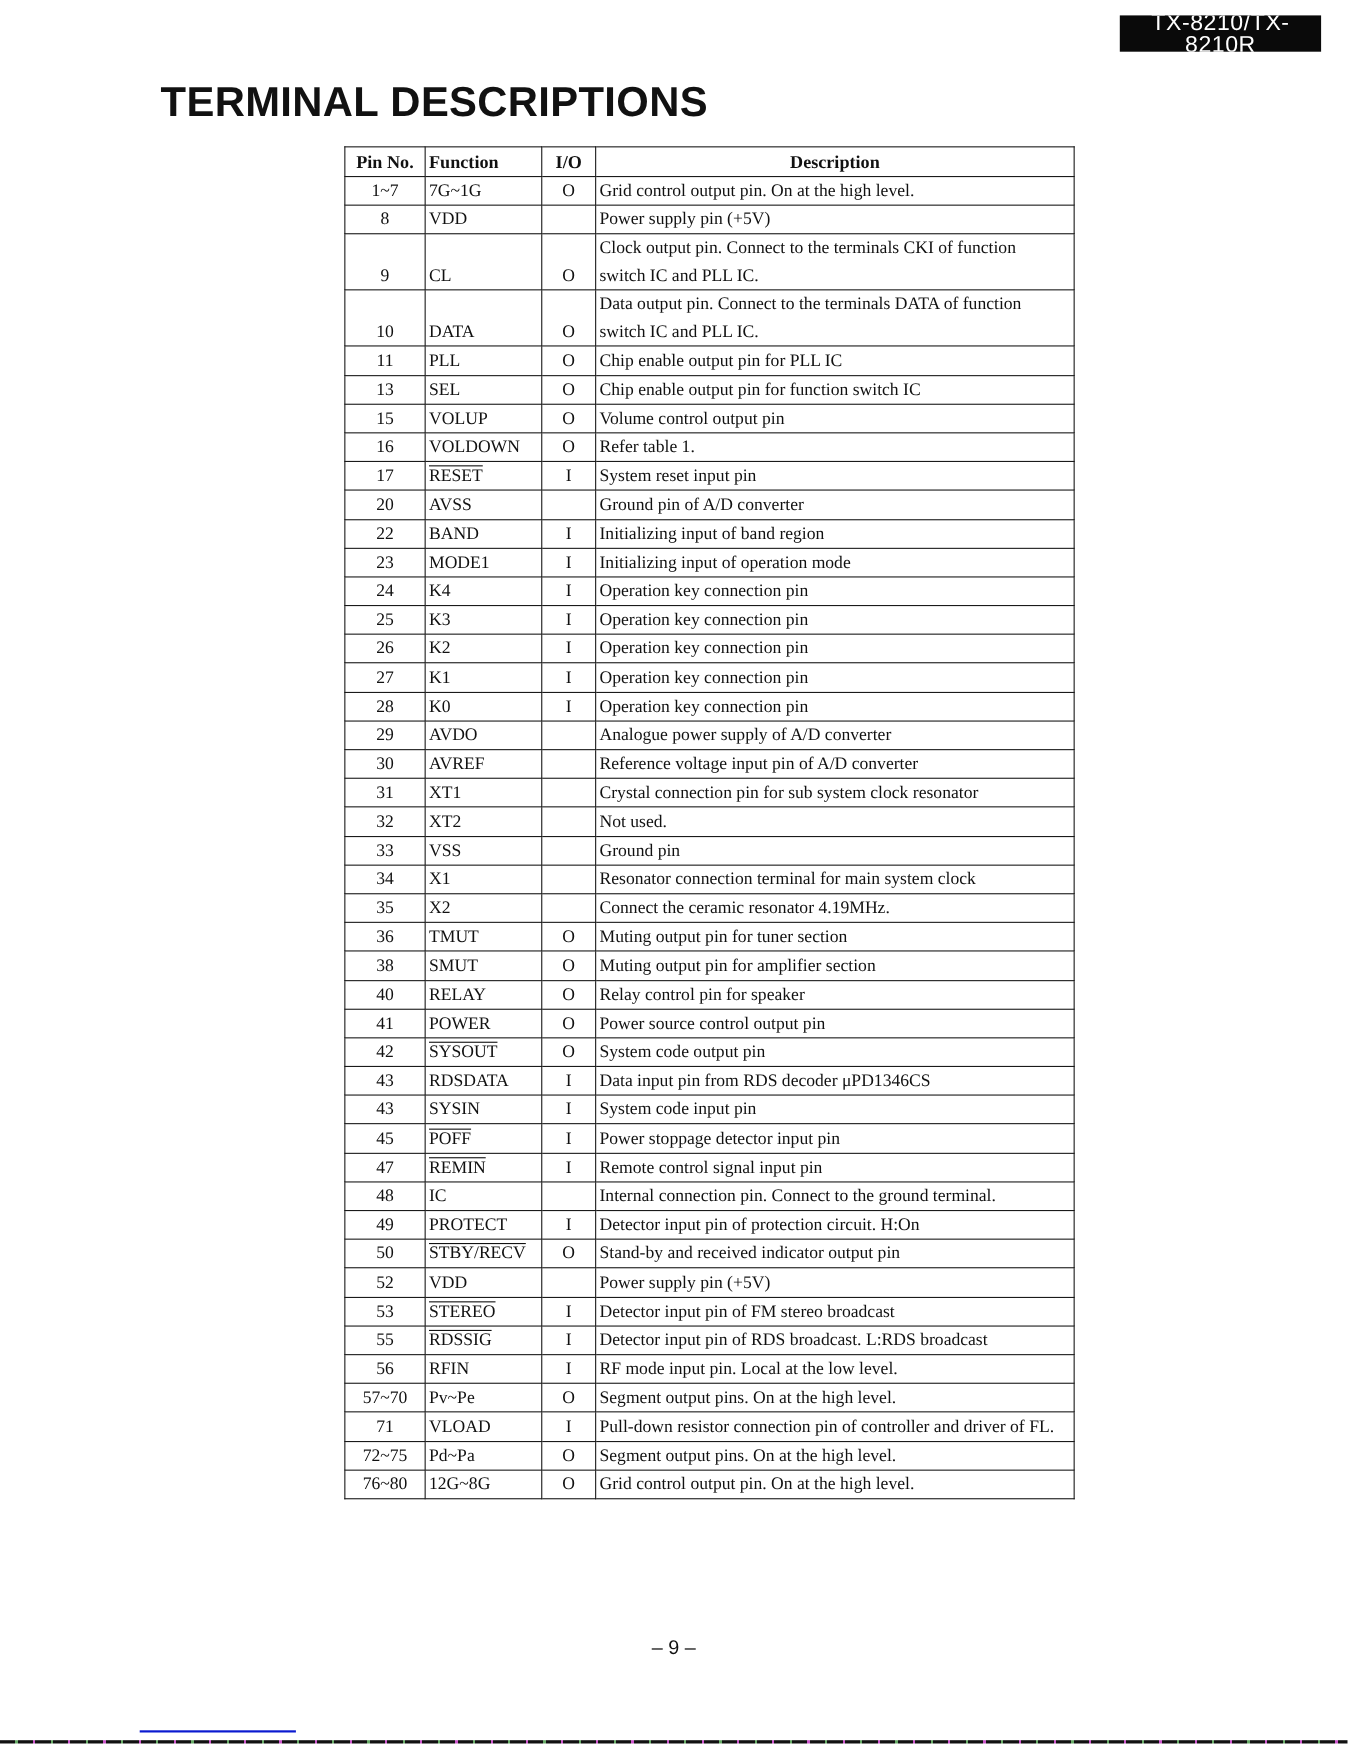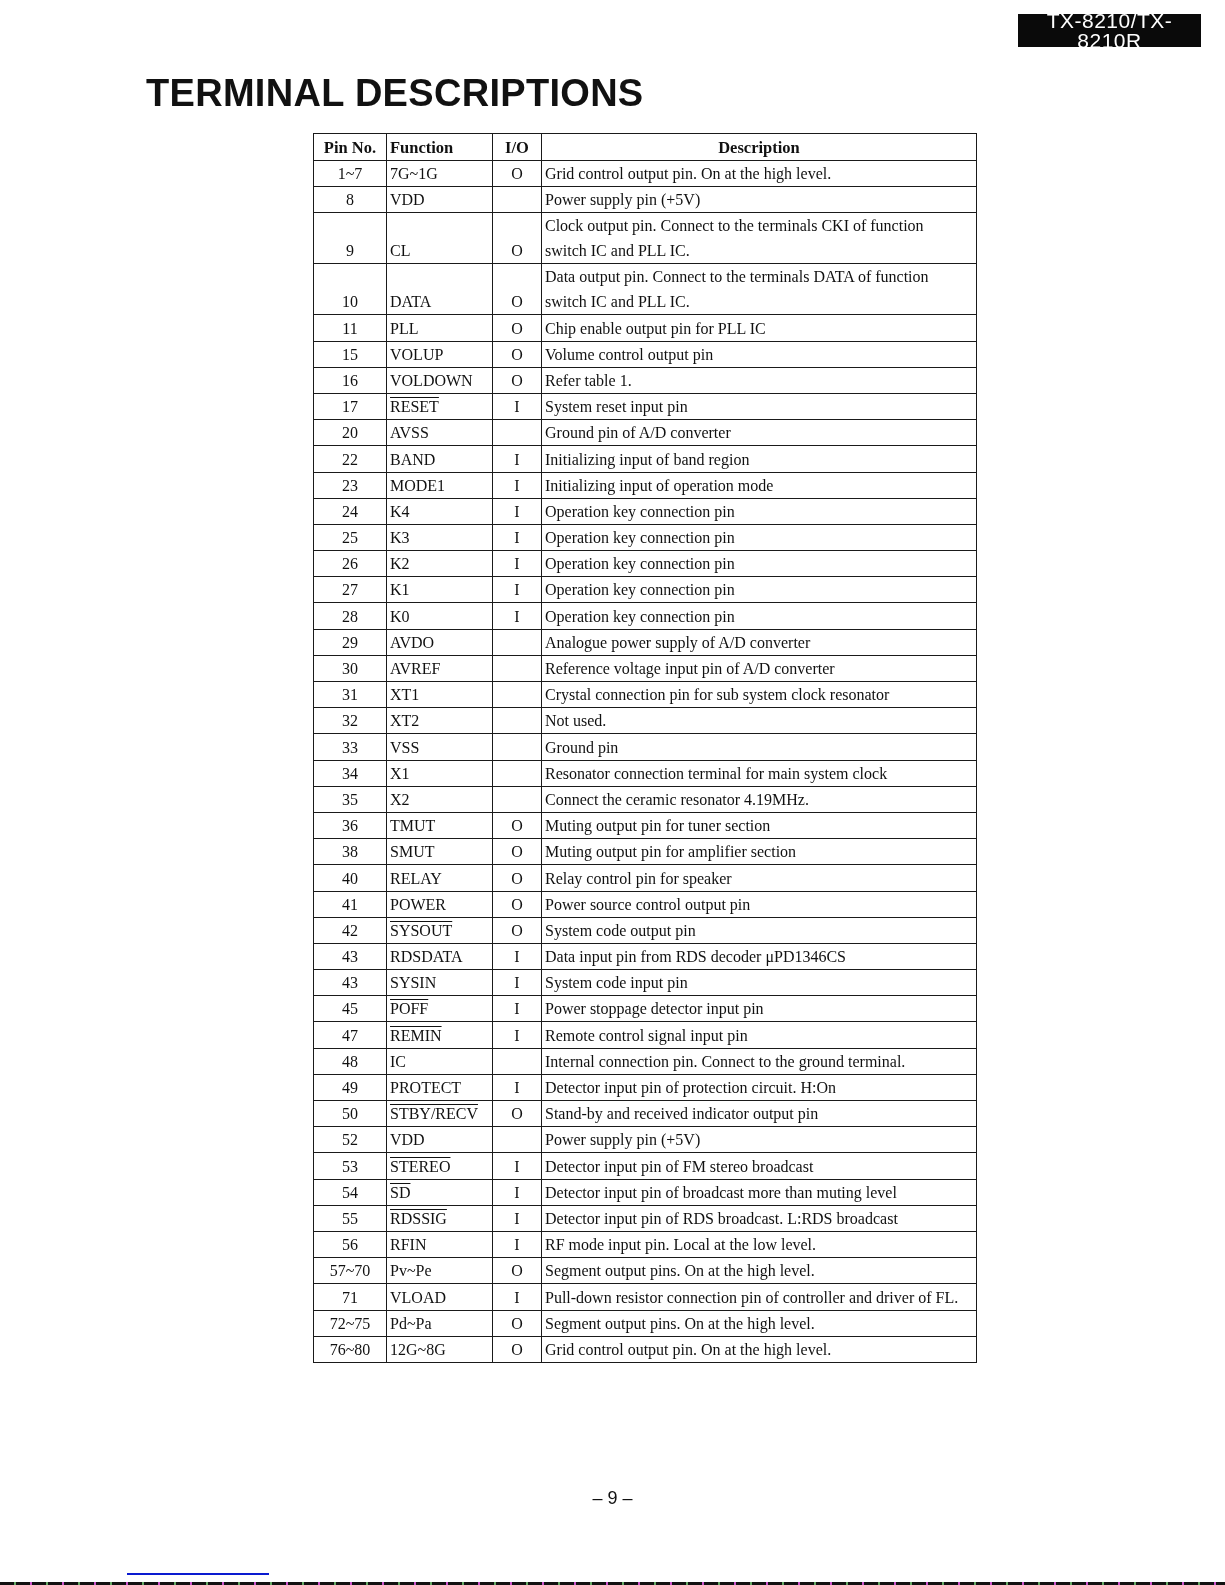--- a/index.html
+++ b/index.html
@@ -85,20 +85,28 @@
       </tr>
       <tr>
         <td class="pin">11</td>
         <td class="fn">PLL</td>
         <td class="io">O</td>
         <td class="desc">
           <div>Chip enable output pin for PLL IC</div>
         </td>
       </tr>
       <tr>
+        <td class="pin">13</td>
+        <td class="fn">SEL</td>
+        <td class="io">O</td>
+        <td class="desc">
+          <div>Chip enable output pin for function switch IC</div>
+        </td>
+      </tr>
+      <tr>
         <td class="pin">15</td>
         <td class="fn">VOLUP</td>
         <td class="io">O</td>
         <td class="desc">
           <div>Volume control output pin</div>
         </td>
       </tr>
       <tr>
         <td class="pin">16</td>
         <td class="fn">VOLDOWN</td>
@@ -338,28 +346,20 @@
         <td class="desc">
           <div>Power supply pin (+5V)</div>
         </td>
       </tr>
       <tr>
         <td class="pin">53</td>
         <td class="fn ov ">STEREO</td>
         <td class="io">I</td>
         <td class="desc">
           <div>Detector input pin of FM stereo broadcast</div>
-        </td>
-      </tr>
-      <tr>
-        <td class="pin">54</td>
-        <td class="fn ov ">SD</td>
-        <td class="io">I</td>
-        <td class="desc">
-          <div>Detector input pin of broadcast more than muting level</div>
         </td>
       </tr>
       <tr>
         <td class="pin">55</td>
         <td class="fn ov ">RDSSIG</td>
         <td class="io">I</td>
         <td class="desc">
           <div>Detector input pin of RDS broadcast. L:RDS broadcast</div>
         </td>
       </tr>

